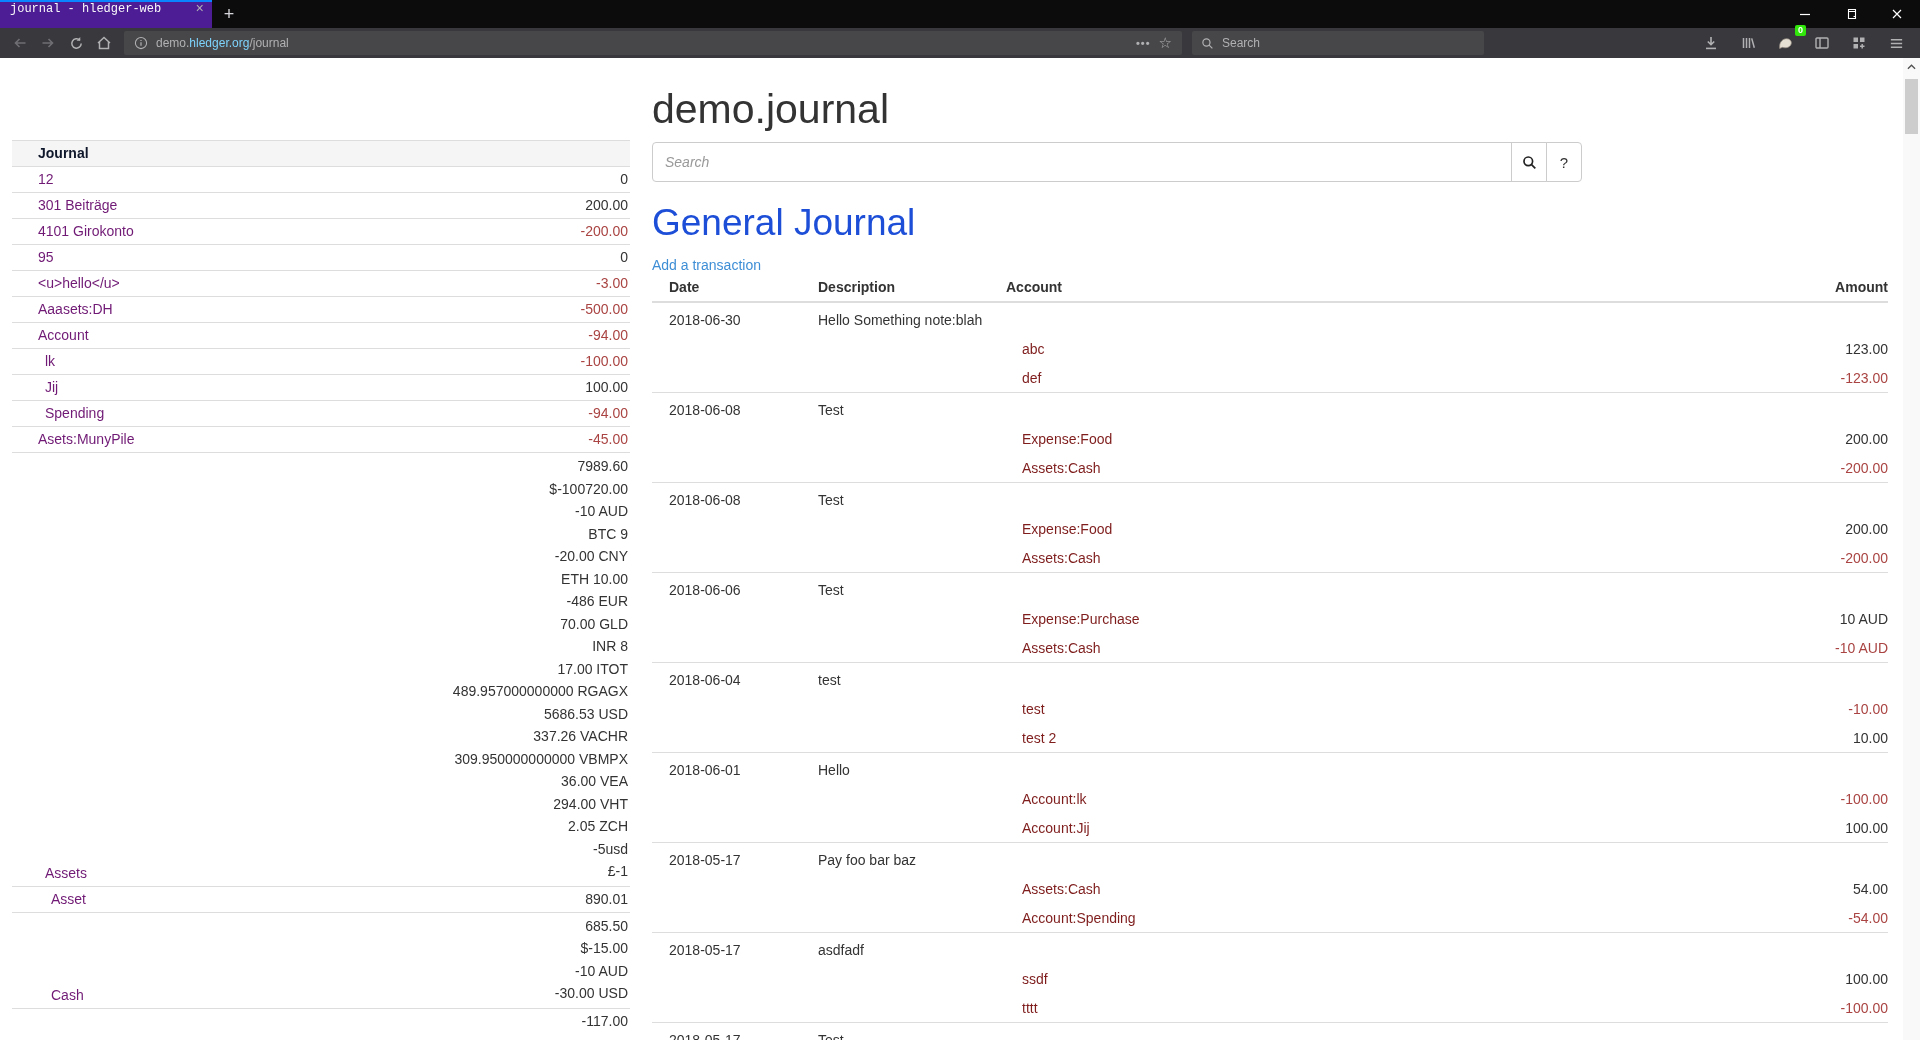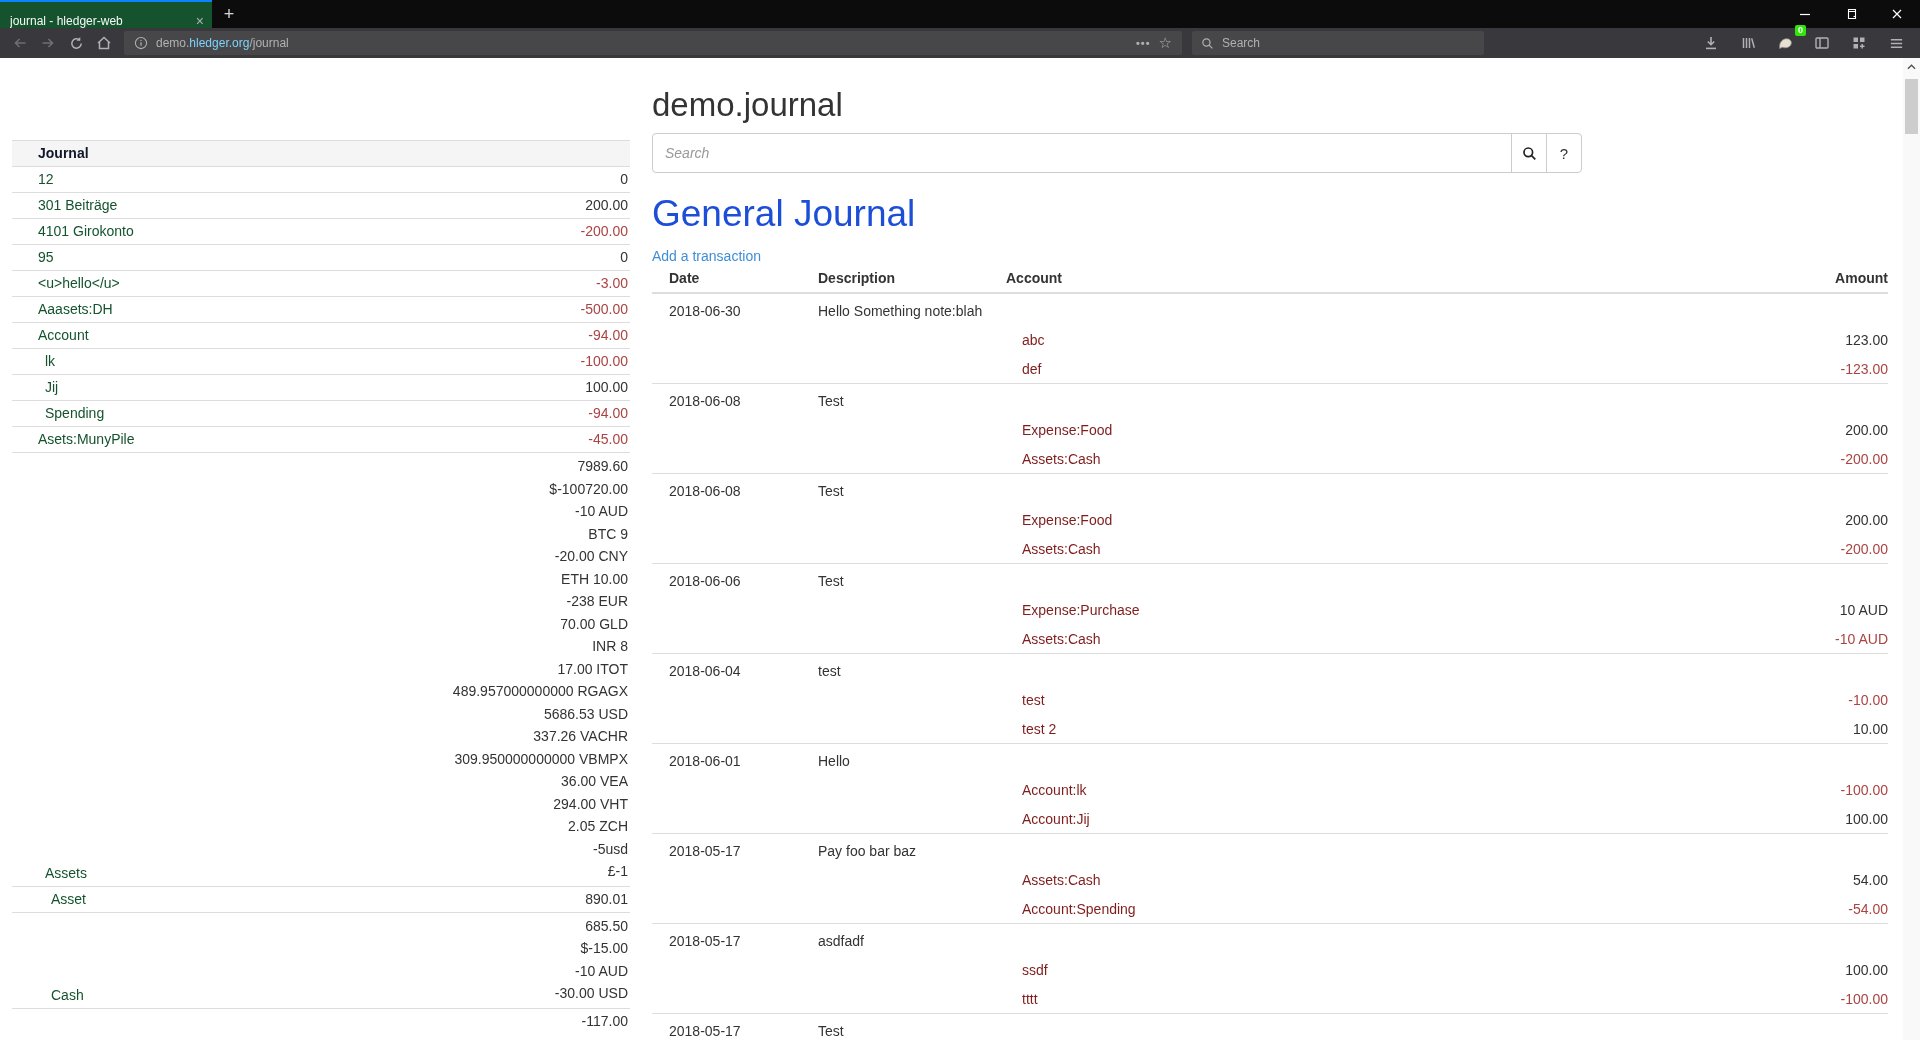--- a/index.html
+++ b/index.html
@@ -6,22 +6,22 @@
   html,body { margin:0; padding:0; }
   body {
     width:1920px; height:1040px; overflow:hidden; position:relative;
     font-family:"Liberation Sans", sans-serif; background:#fff; color:#333;
   }
   svg { display:block; }
 
   
   .tabbar { height:28px; background:#0c0c0d; display:flex; align-items:stretch; }
   .tab {
-    width:212px; background:#14532d; border-top:2px solid #0a84ff;
-    display:flex; align-items:flex-end; gap:6px; padding:0 8px 0 10px;
+    width:212px; background:#4c1d95; border-top:2px solid #0a84ff;
+    display:flex; align-items:flex-start; gap:6px; padding:0 8px 0 10px;font-family:Liberation Mono, monospace;
   }
   .tab-title { flex:1; color:#f9f9fa; font-size:12px; white-space:nowrap; overflow:hidden; }
   .tab-close { color:#b1b1b3; font-size:14px; line-height:1; }
   .newtab-btn { width:34px; display:flex; align-items:center; justify-content:center; color:#d7d7db; font-size:18px; }
   .win-controls { margin-left:auto; display:flex; align-items:stretch; }
   .win-btn { width:46px; display:flex; align-items:center; justify-content:center; color:#fff; }
 
   .toolbar { height:30px; background:#38383d; display:flex; align-items:center; padding:0 6px; }
   .tb-icon { width:28px; height:26px; display:flex; align-items:center; justify-content:center; color:#b1b1b3; border-radius:2px; }
   .tb-icon.dim { color:#6f6f73; }
@@ -48,32 +48,32 @@
 
   .scrollbar { position:absolute; top:0; right:0; bottom:0; width:17px; background:#f9f9fa; }
   .scroll-up { height:17px; display:flex; align-items:center; justify-content:center; color:#505050; }
   .scroll-thumb { position:absolute; top:21px; left:2px; width:13px; height:55px; background:#cdcdcd; }
 
   
   .sidebar { position:absolute; left:12px; top:82px; width:618px; font-size:14px; }
   .side-row { display:flex; align-items:flex-end; border-top:1px solid #ddd; padding:2px 2px 3px 0; }
   .side-row.is-journal { background:#f5f5f5; }
   .journal-link { font-weight:bold; color:#0f172a; text-decoration:none; line-height:20px; }
-  .side-name { color:#14532d; line-height:20px; white-space:nowrap; text-decoration:none; }
+  .side-name { color:#701a75; line-height:20px; white-space:nowrap; text-decoration:none; }
   .ind-0 { padding-left:26px; }
   .ind-1 { padding-left:33px; }
   .ind-2 { padding-left:39px; }
   .side-amts { margin-left:auto; text-align:right; }
   .side-amts .amt { line-height:20px; }
   .side-row.multi .side-amts .amt { line-height:22.5px; }
   .neg { color:#a94442; }
 
   
   .main { position:absolute; left:652px; top:0; width:1236px; font-size:14px; }
-  .page-title { margin:28px 0 0; font-size:33px; font-weight:400; color:#333; letter-spacing:0; }
+  .page-title { margin:28px 0 0; font-size:41px; font-weight:400; color:#333; letter-spacing:0; }
   .search-row { margin-top:9px; display:flex; width:930px; }
   .search-input {
     flex:1; height:40px; border:1px solid #ccc; border-radius:4px 0 0 4px;
     padding:0 12px; font-size:14px; font-family:"Liberation Sans", sans-serif; color:#555; outline:none;
   }
   .search-input::placeholder { font-style:italic; color:#999; opacity:1; }
   .group-btn {
     width:36px; height:40px; background:#fff; border:1px solid #ccc; margin-left:-1px;
     display:flex; align-items:center; justify-content:center; font-size:15px; color:#333; cursor:pointer;
     padding:0;
@@ -276,21 +276,21 @@
         </div>
         <div class="side-row multi">
           <a class="side-name ind-1" href="#">Assets</a>
           <div class="side-amts">
             <div class="amt">7989.60</div>
             <div class="amt">$-100720.00</div>
             <div class="amt">-10 AUD</div>
             <div class="amt">BTC 9</div>
             <div class="amt">-20.00 CNY</div>
             <div class="amt">ETH 10.00</div>
-            <div class="amt">-238 EUR</div>
+            <div class="amt">-486 EUR</div>
             <div class="amt">70.00 GLD</div>
             <div class="amt">INR 8</div>
             <div class="amt">17.00 ITOT</div>
             <div class="amt">489.957000000000 RGAGX</div>
             <div class="amt">5686.53 USD</div>
             <div class="amt">337.26 VACHR</div>
             <div class="amt">309.950000000000 VBMPX</div>
             <div class="amt">36.00 VEA</div>
             <div class="amt">294.00 VHT</div>
             <div class="amt">2.05 ZCH</div>

